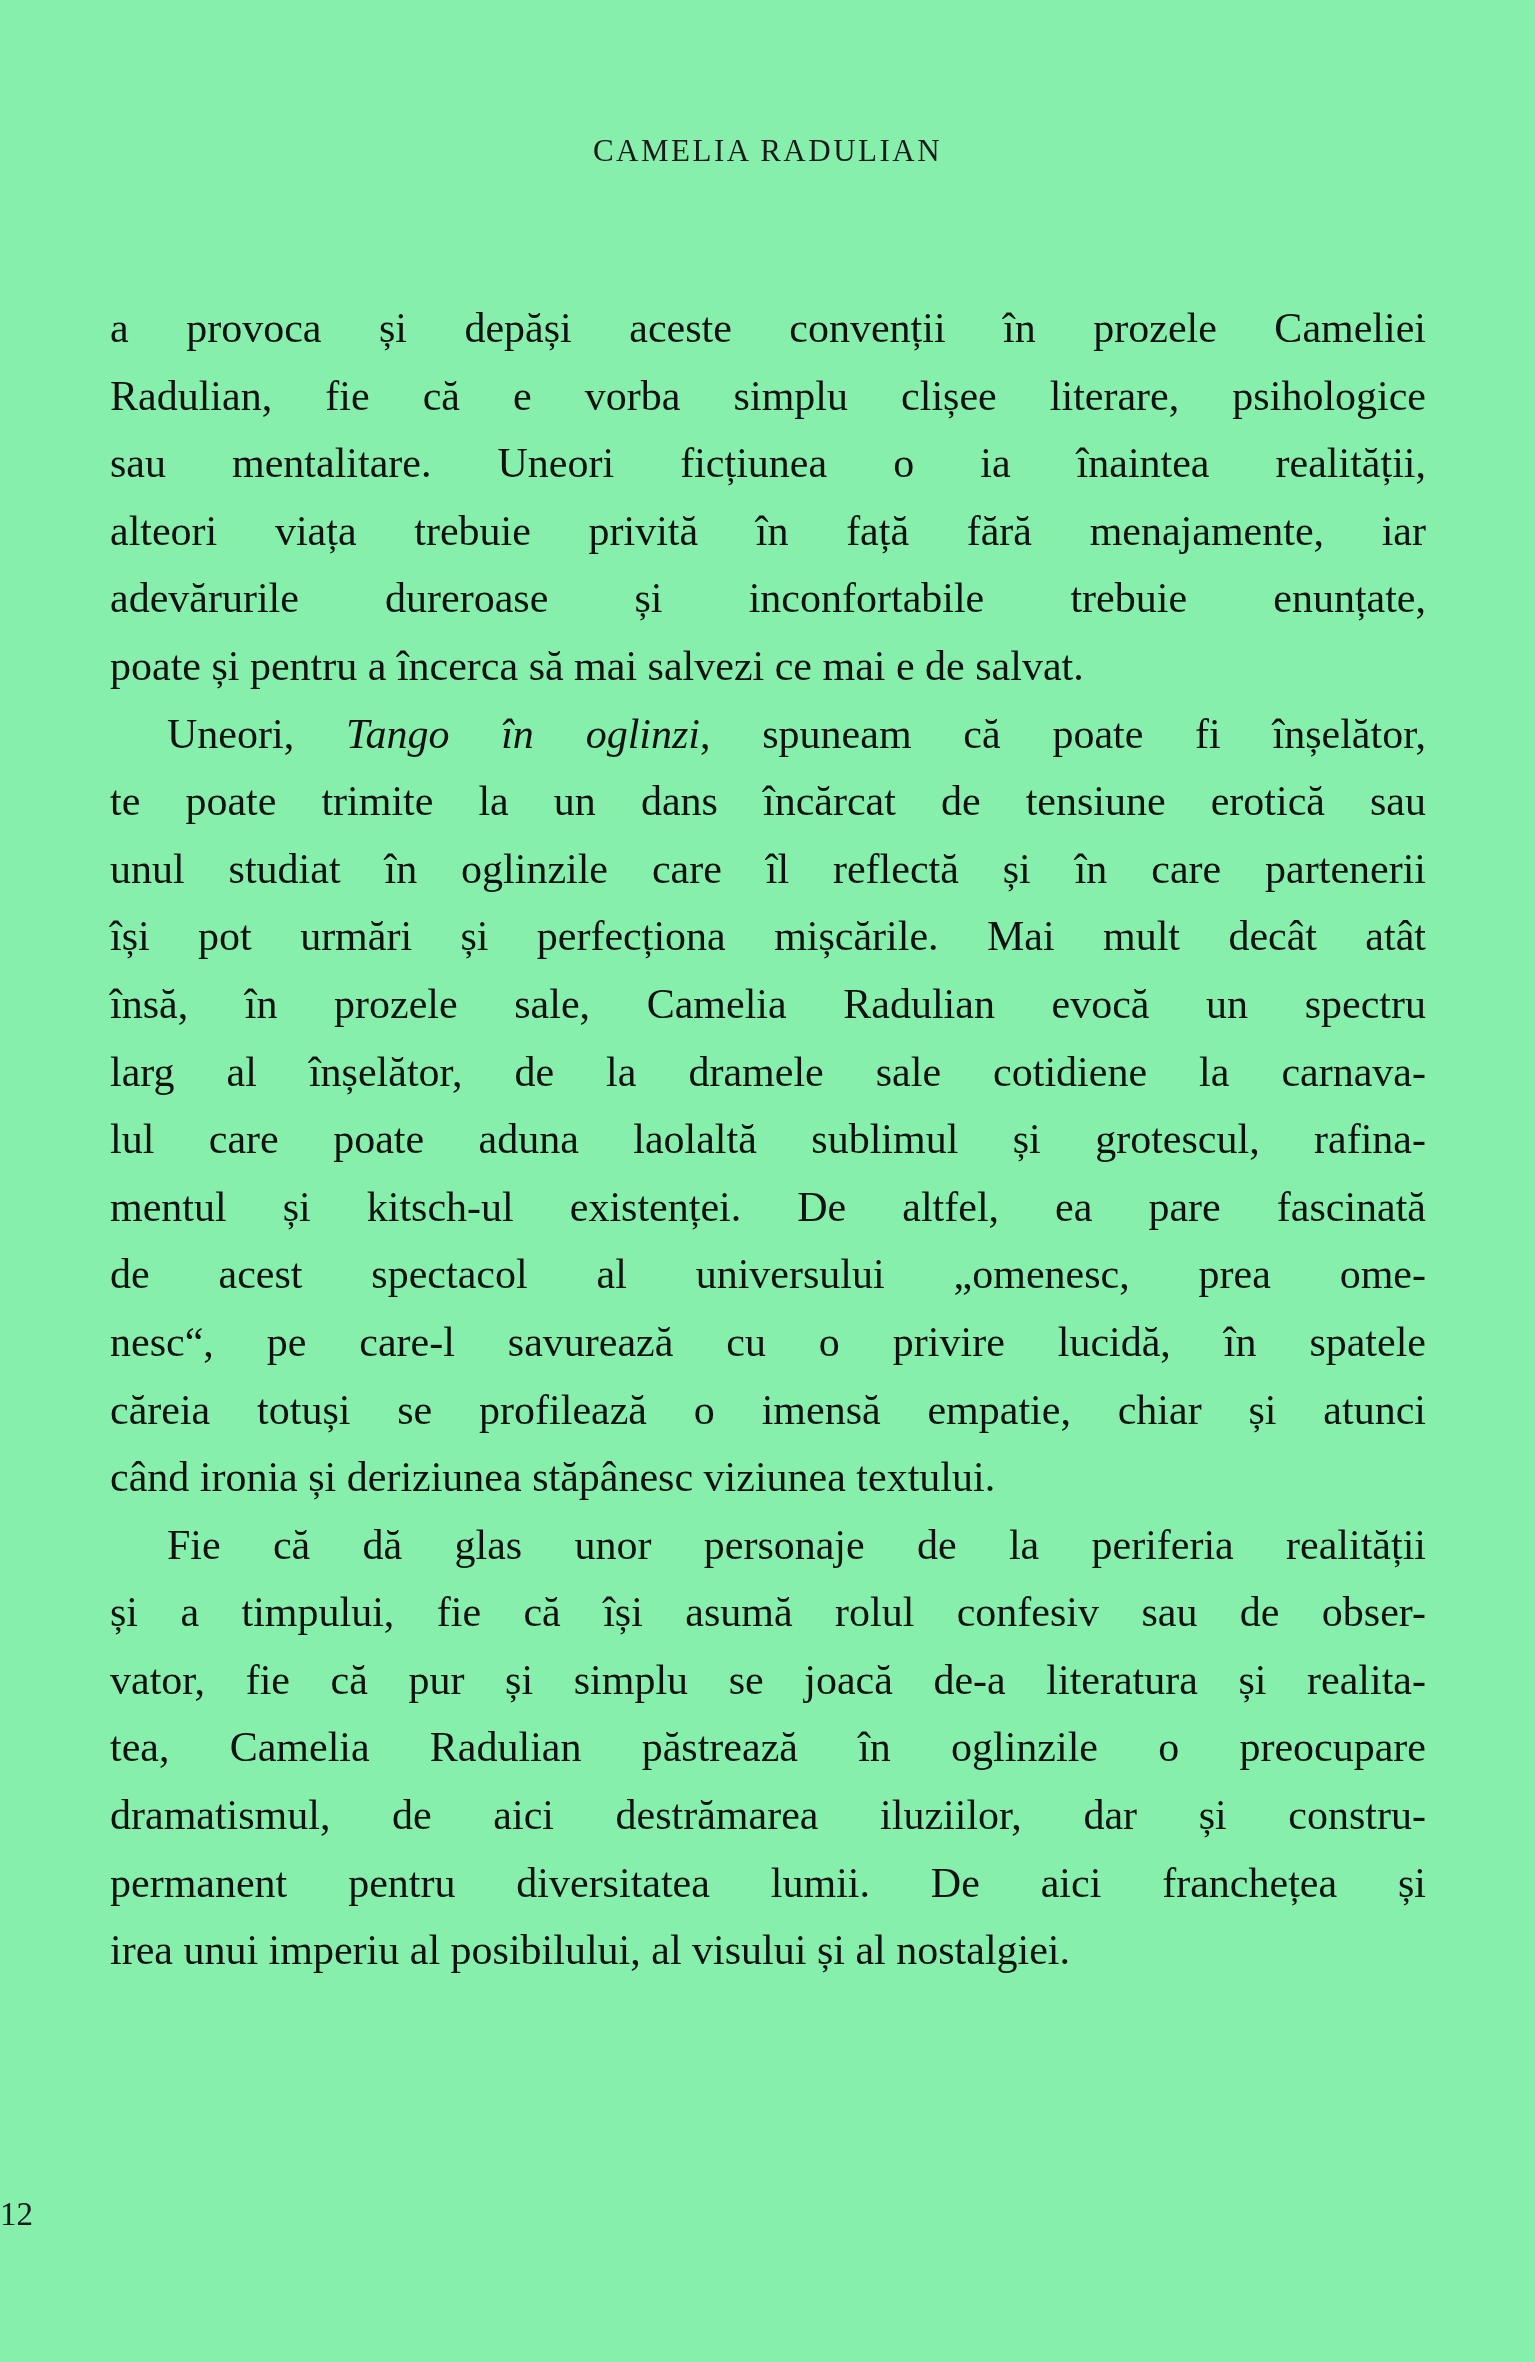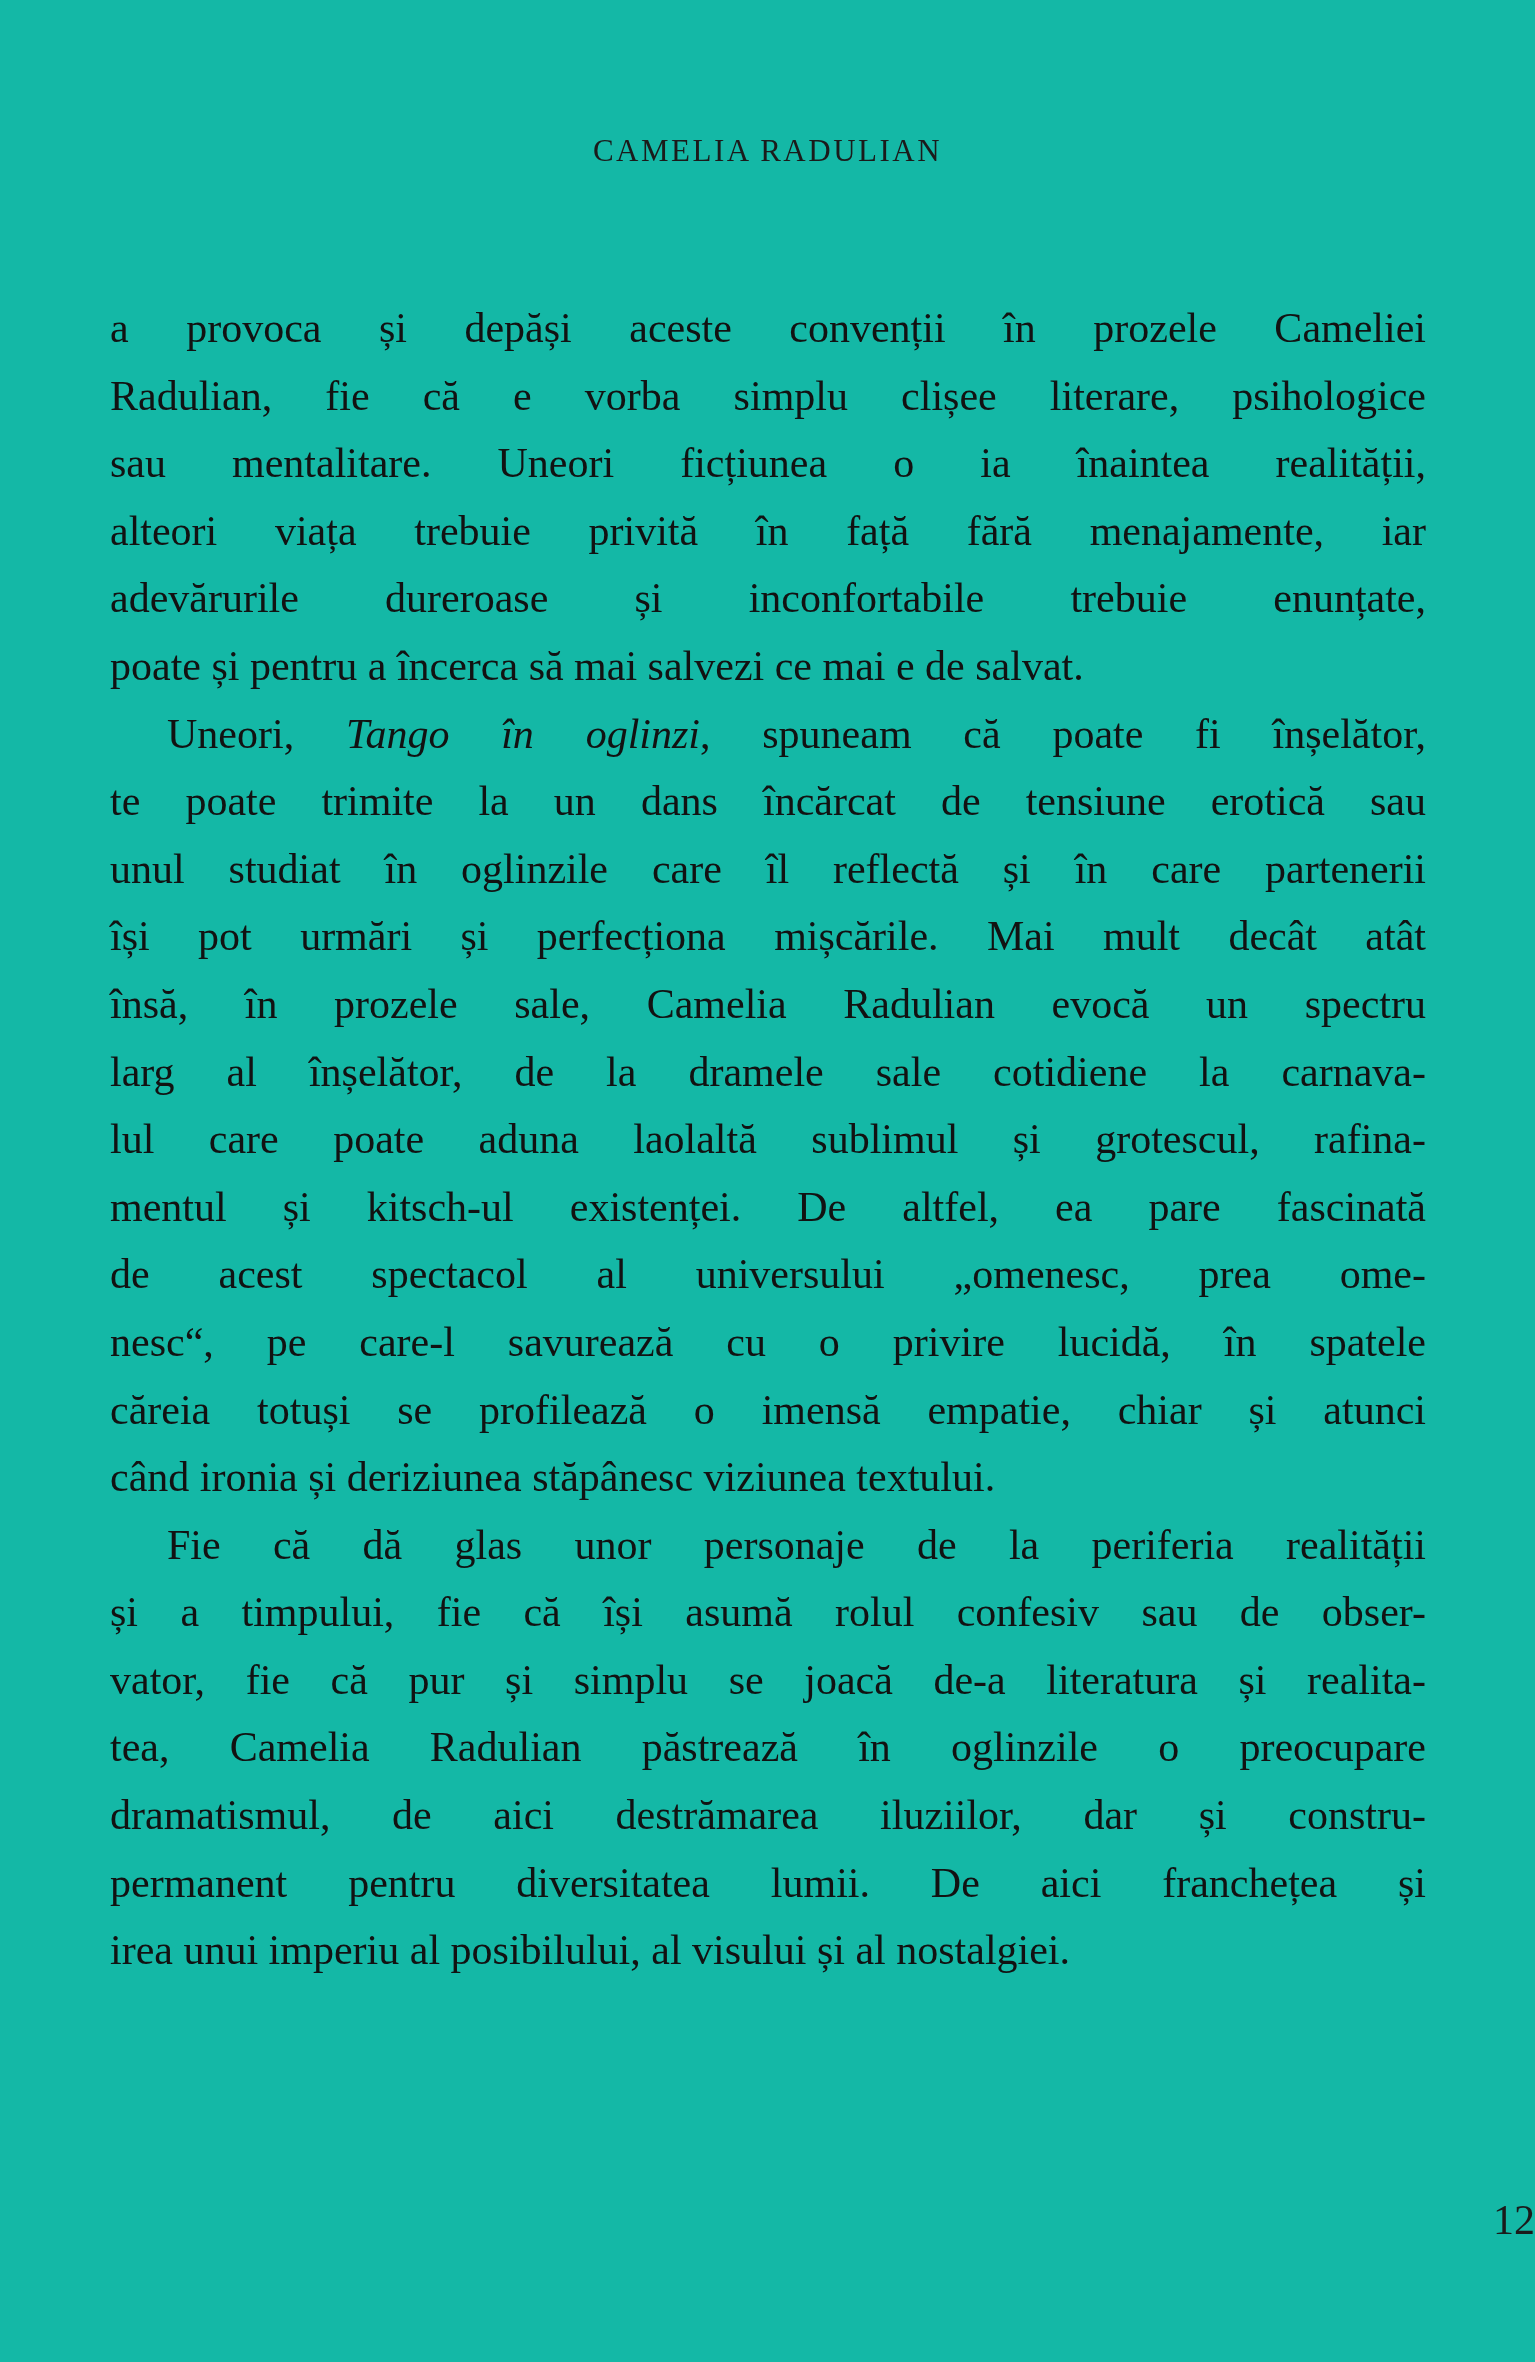--- a/index.html
+++ b/index.html
@@ -4,21 +4,21 @@
 <style>
   html, body {
     margin: 0;
     padding: 0;
     background: #ffffff;
   }
   .page {
     position: relative;
     width: 1535px;
     height: 2362px;
-    background: #14b8a6;
+    background: #86efac;
     color: #141414;
     font-family: "Liberation Serif", serif;
     overflow: hidden;
   }
   .running-header {
     position: absolute;
     top: 133px;
     left: 0;
     width: 100%;
     text-align: center;
@@ -47,22 +47,22 @@
     text-indent: 57px;
   }
   .italic {
     font-style: italic;
   }
   .page-number {
     position: absolute;
     top: 2196px;
     left: 0;
     width: 100%;
-    text-align: right;
-    font-size: 42px;
+    text-align: left;
+    font-size: 33px;
     color: #1b1b1b;
   }
 </style>
 </head>
 <body>
 
 <div class="page">
   <div class="running-header">CAMELIA RADULIAN</div>
 
   <div class="body-text">

